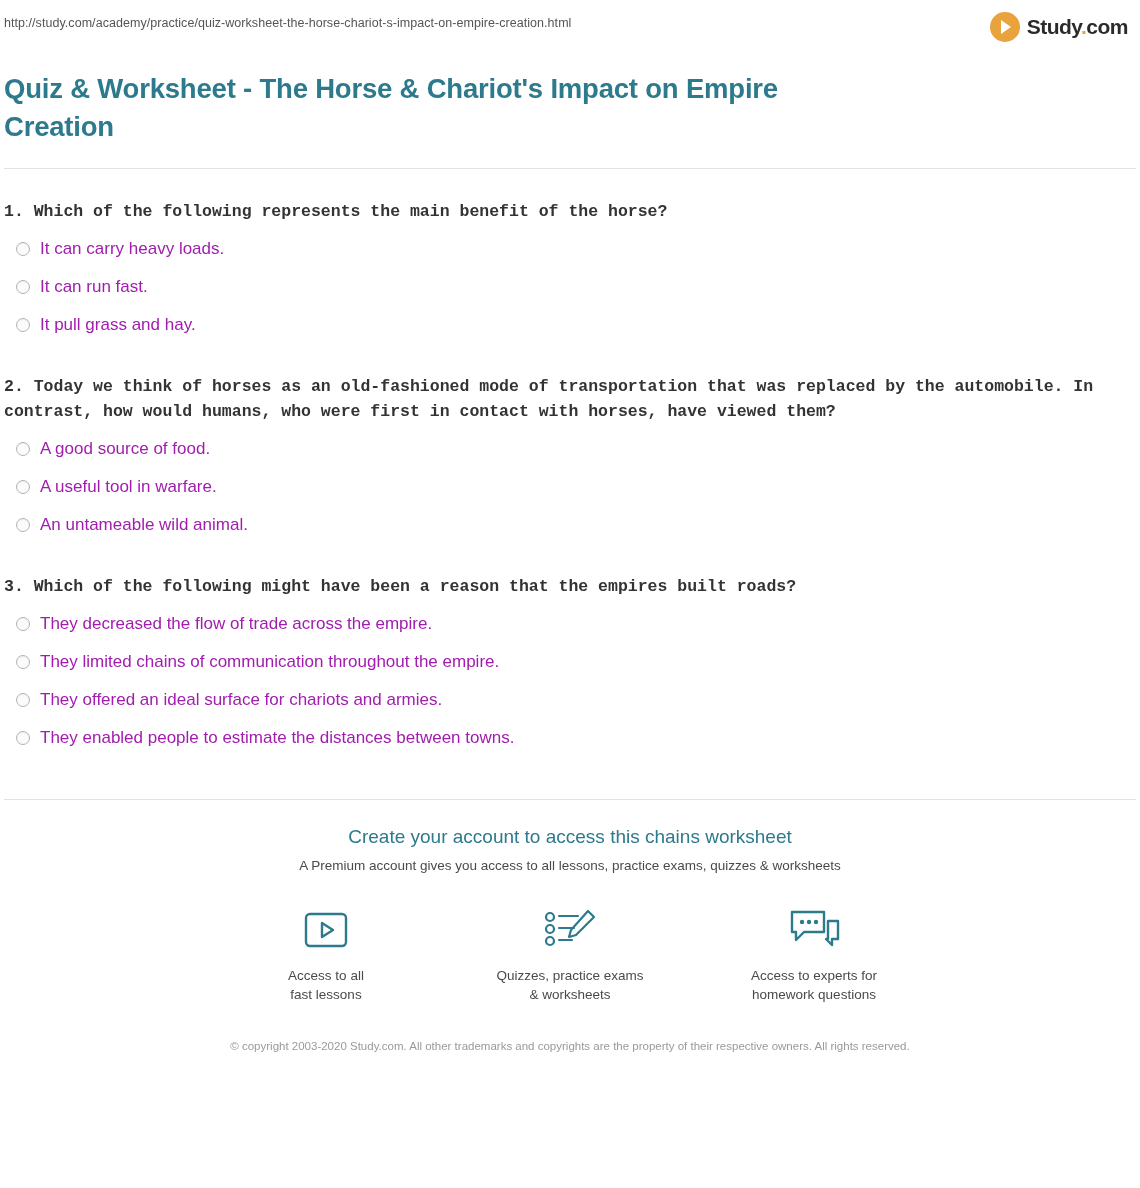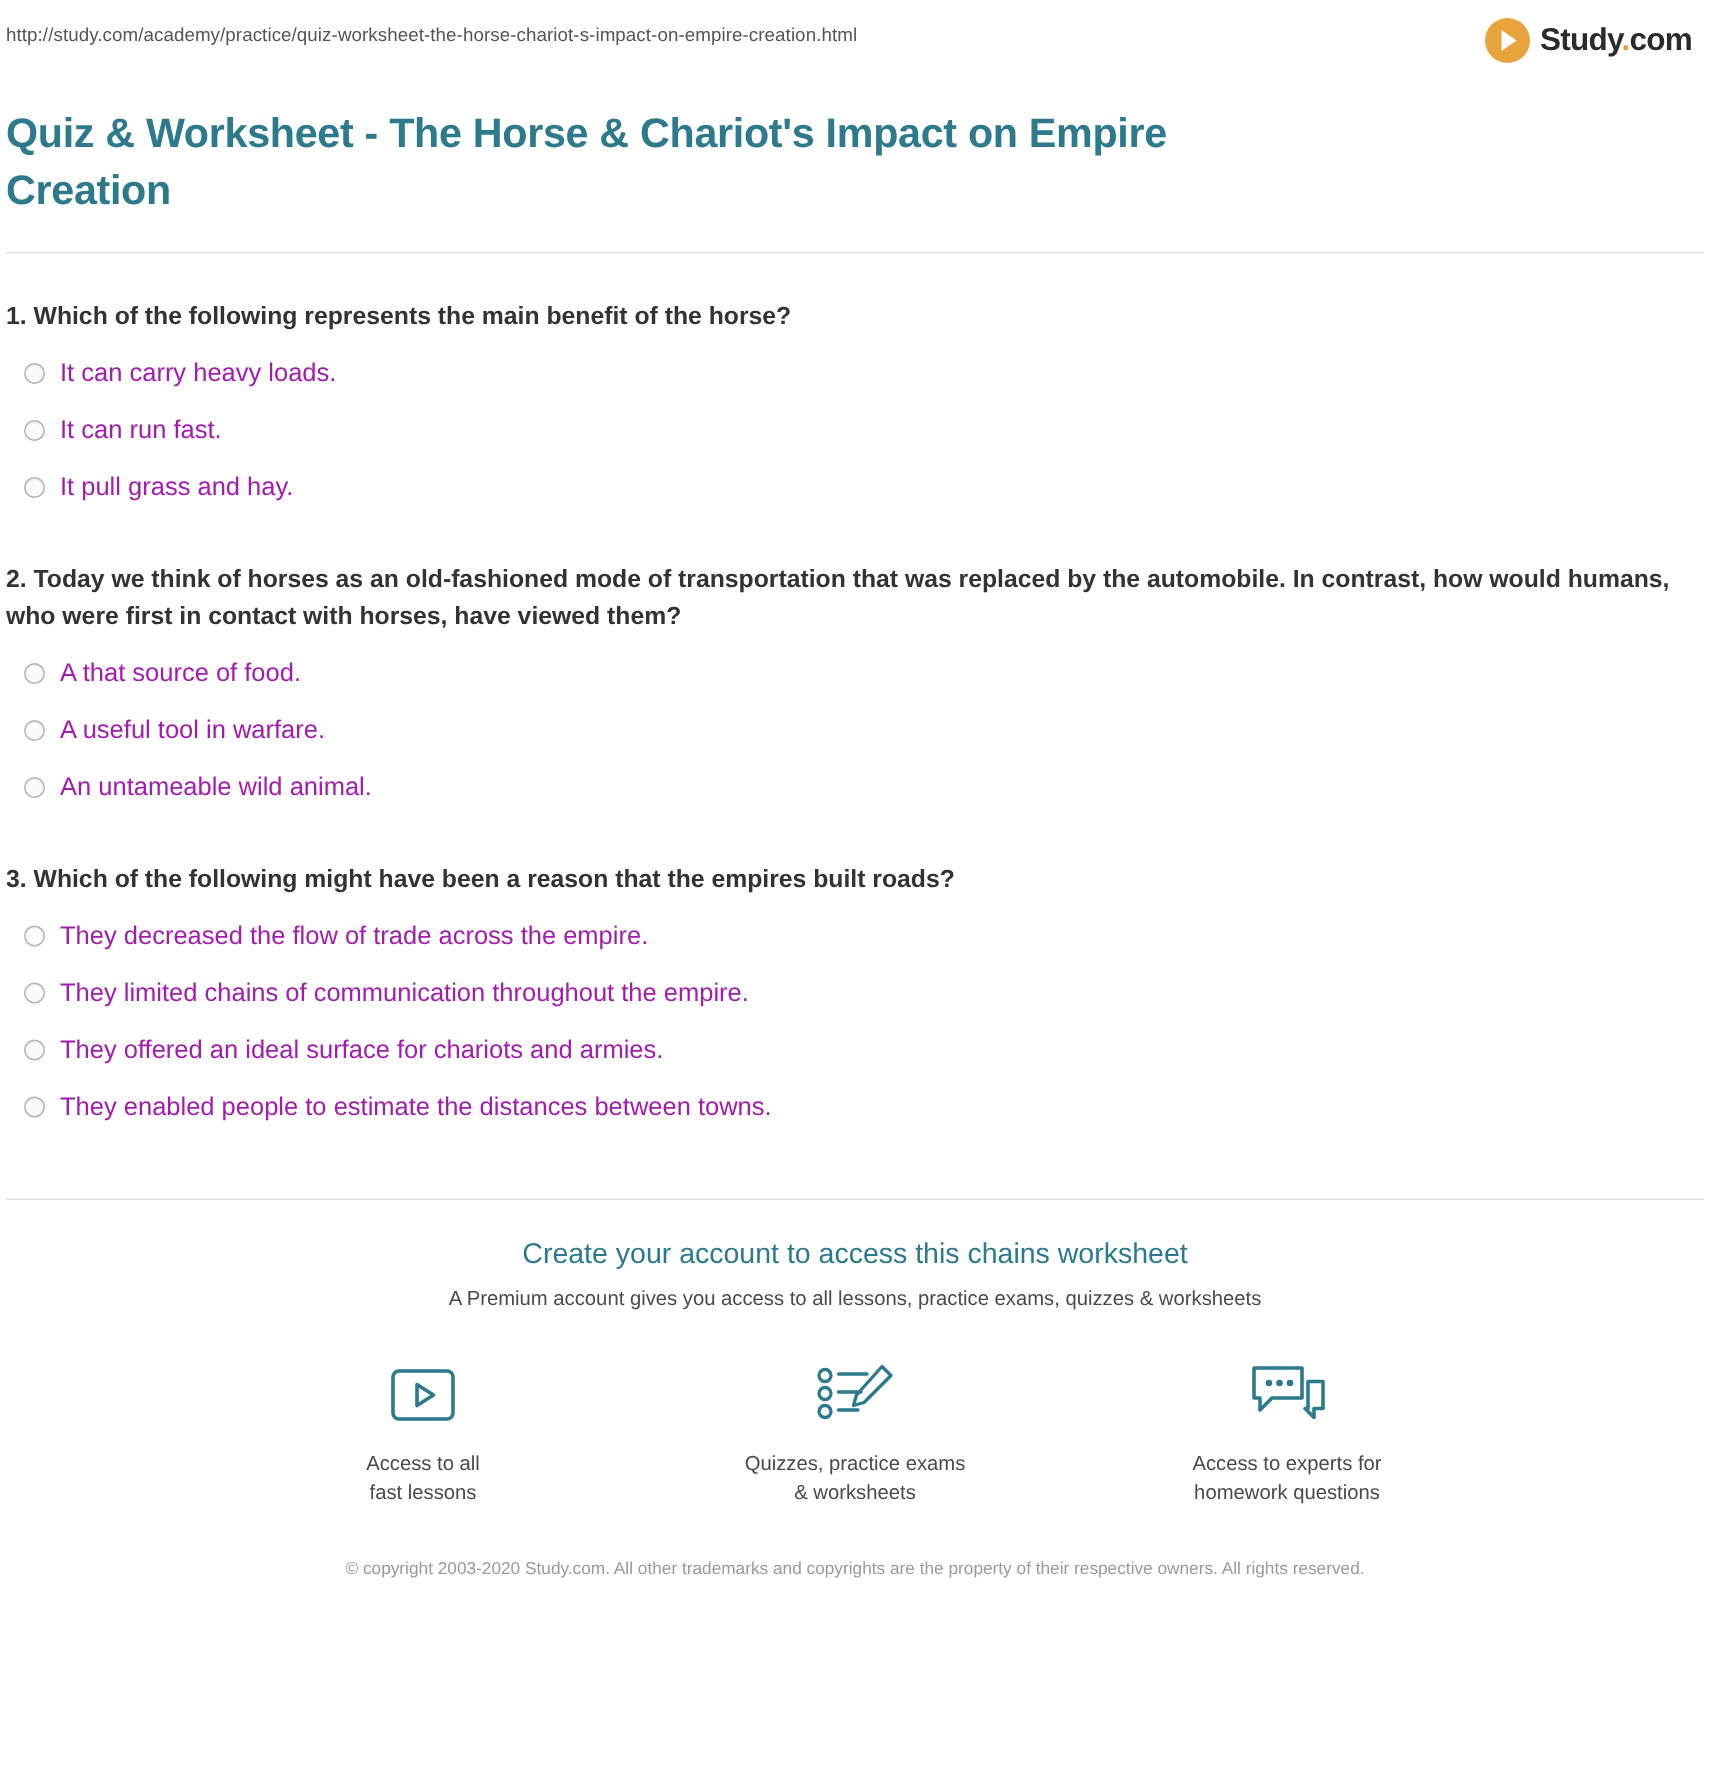--- a/index.html
+++ b/index.html
@@ -91,20 +91,21 @@
   .questions { margin-top: 0; }
   .question {
     margin-top: 30px;
   }
   .q-text {
     font-size: 16.5px;
     font-weight: bold;
     line-height: 25px;
     color: #333333;
     margin: 0 0 6px 0;
+    font-family: Liberation Mono, monospace;
   }
   .choices { margin: 0; padding: 0; list-style: none; }
   .choice {
     display: flex;
     align-items: center;
     padding: 9px 0 9px 12px;
     font-size: 17px;
     color: #a21caf;
     text-align: center;
   }
@@ -136,21 +137,21 @@
     line-height: 26px;
   }
   .promo-sub {
     font-size: 13.5px;
     color: #4a4a4a;
     margin-top: 8px;
   }
   .features {
     display: flex;
     justify-content: center;
-    gap: 108px;
+    gap: 64px;
     margin-top: 32px;
   }
   .feature {
     width: 180px;
     text-align: center;
     color: #4a4a4a;
     font-size: 13.5px;
     line-height: 19px;
   }
   .feature-icon {
@@ -205,21 +206,21 @@
           <span class="choice-label">It pull grass and hay.</span>
         </li>
       </ul>
     </div>
 
     <div class="question">
       <p class="q-text">2. Today we think of horses as an old-fashioned mode of transportation that was replaced by the automobile. In contrast, how would humans, who were first in contact with horses, have viewed them?</p>
       <ul class="choices">
         <li class="choice">
           <span class="radio"></span>
-          <span class="choice-label">A that source of food.</span>
+          <span class="choice-label">A good source of food.</span>
         </li>
         <li class="choice">
           <span class="radio"></span>
           <span class="choice-label">A useful tool in warfare.</span>
         </li>
         <li class="choice">
           <span class="radio"></span>
           <span class="choice-label">An untameable wild animal.</span>
         </li>
       </ul>

